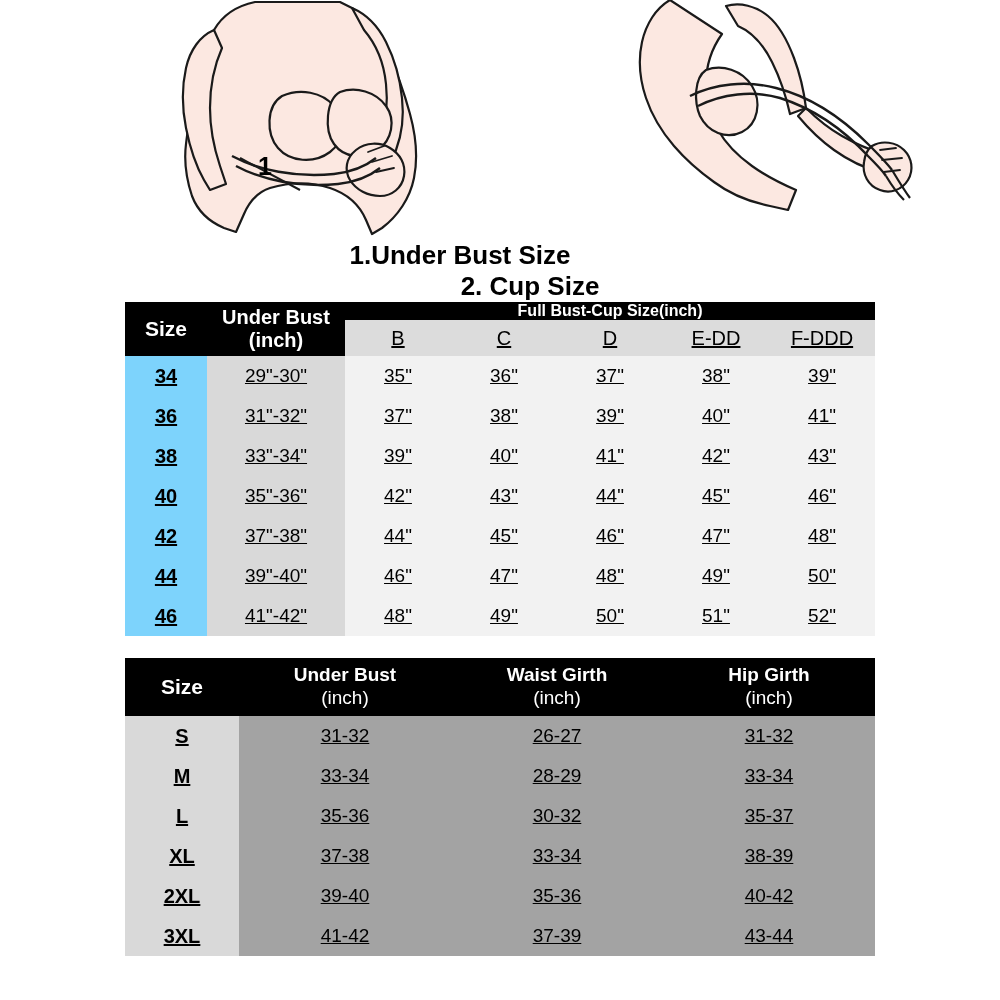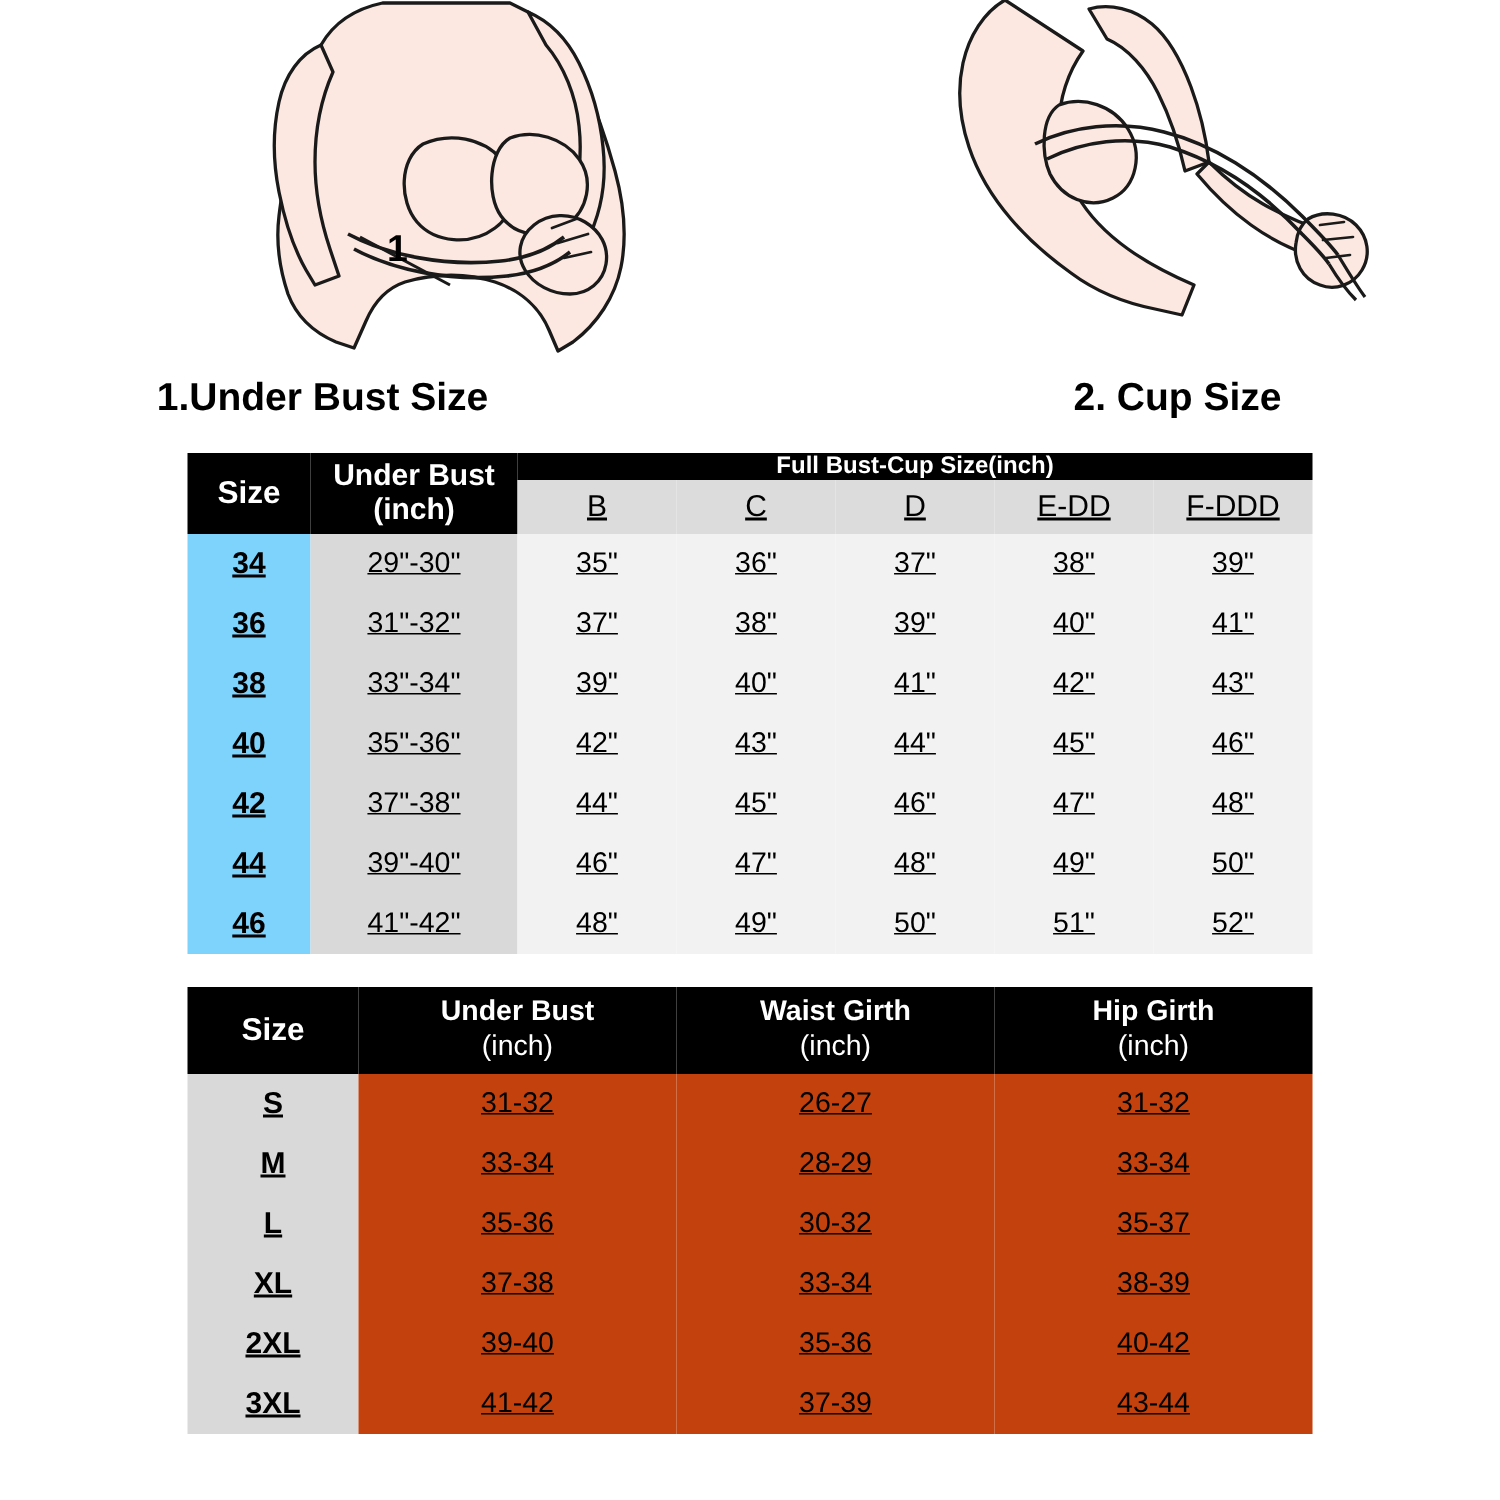--- a/index.html
+++ b/index.html
@@ -42,20 +42,21 @@
     color: #000;
     font-family: "Liberation Sans", sans-serif;
   }
   #badge1 { left: 258px; top: 152px; }
 
   .captions {
     display: flex;
     width: 1000px;
     height: 48px;
     align-items: center;
+    flex-direction: column;
   }
   .caption {
     flex: 1 1 50%;
     text-align: center;
     font-size: 26px;
     font-weight: bold;
     letter-spacing: 0px;
   }
   #cap1 { padding-right: 80px; }
   #cap2 { padding-left: 60px; }
@@ -129,21 +130,21 @@
   }
   #table2 .hdr-size {
     font-size: 21px;
     text-align: center;
   }
   #table2 td.cell {
     height: 40px;
     text-align: center;
     vertical-align: middle;
     font-size: 19px;
-    background: #c2410c;
+    background: #a3a3a3;
   }
   #table2 td.c-size {
     background: #d9d9d9;
     font-weight: bold;
     font-size: 20px;
   }
   .sub2 { font-weight: normal; }
 </style>
 </head>
 <body>

